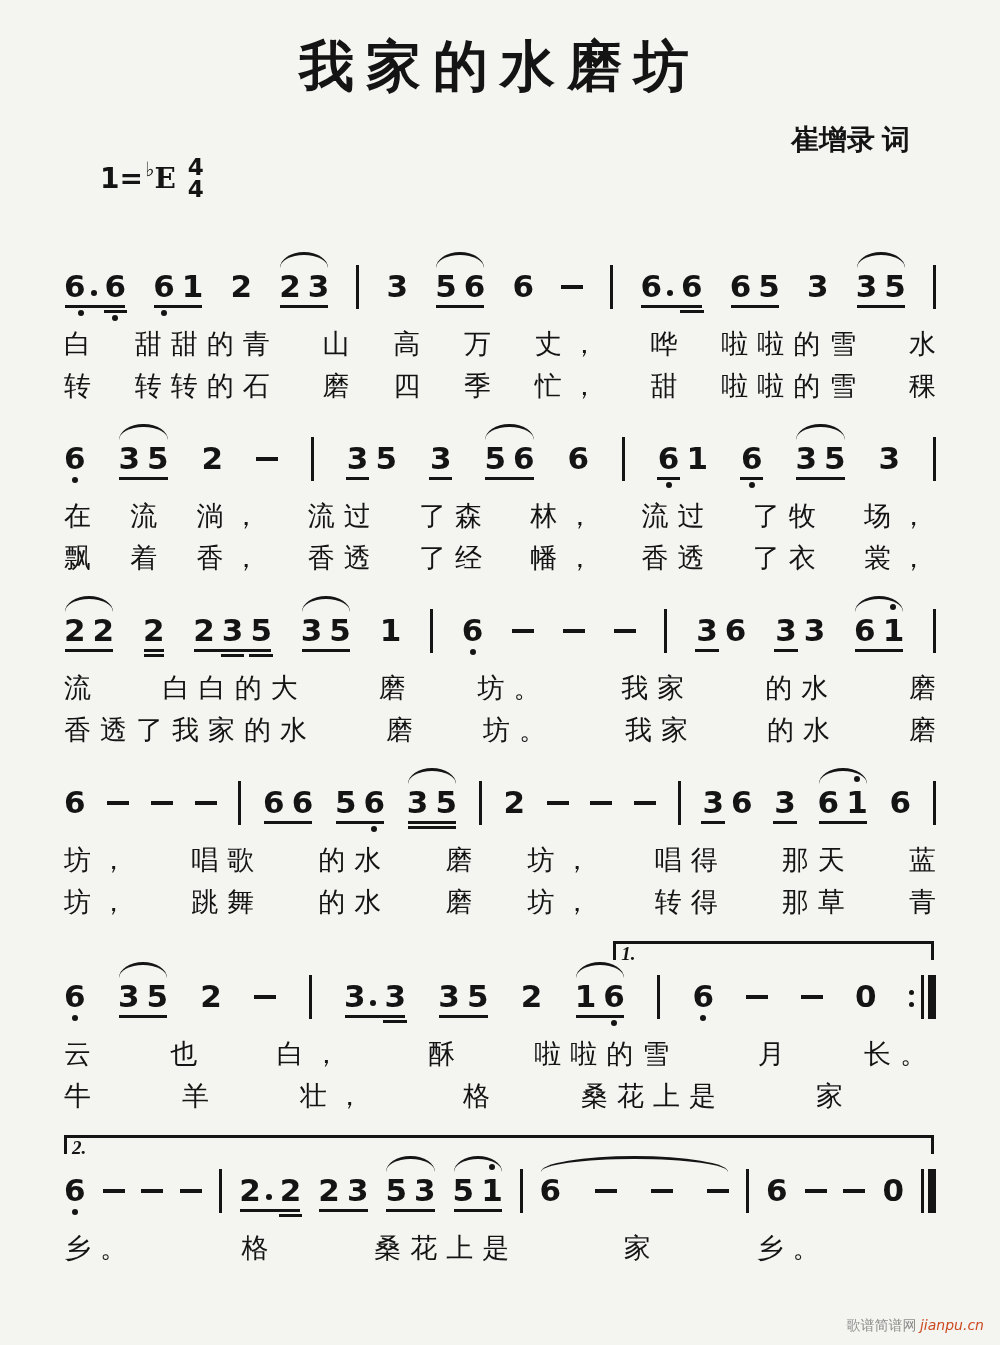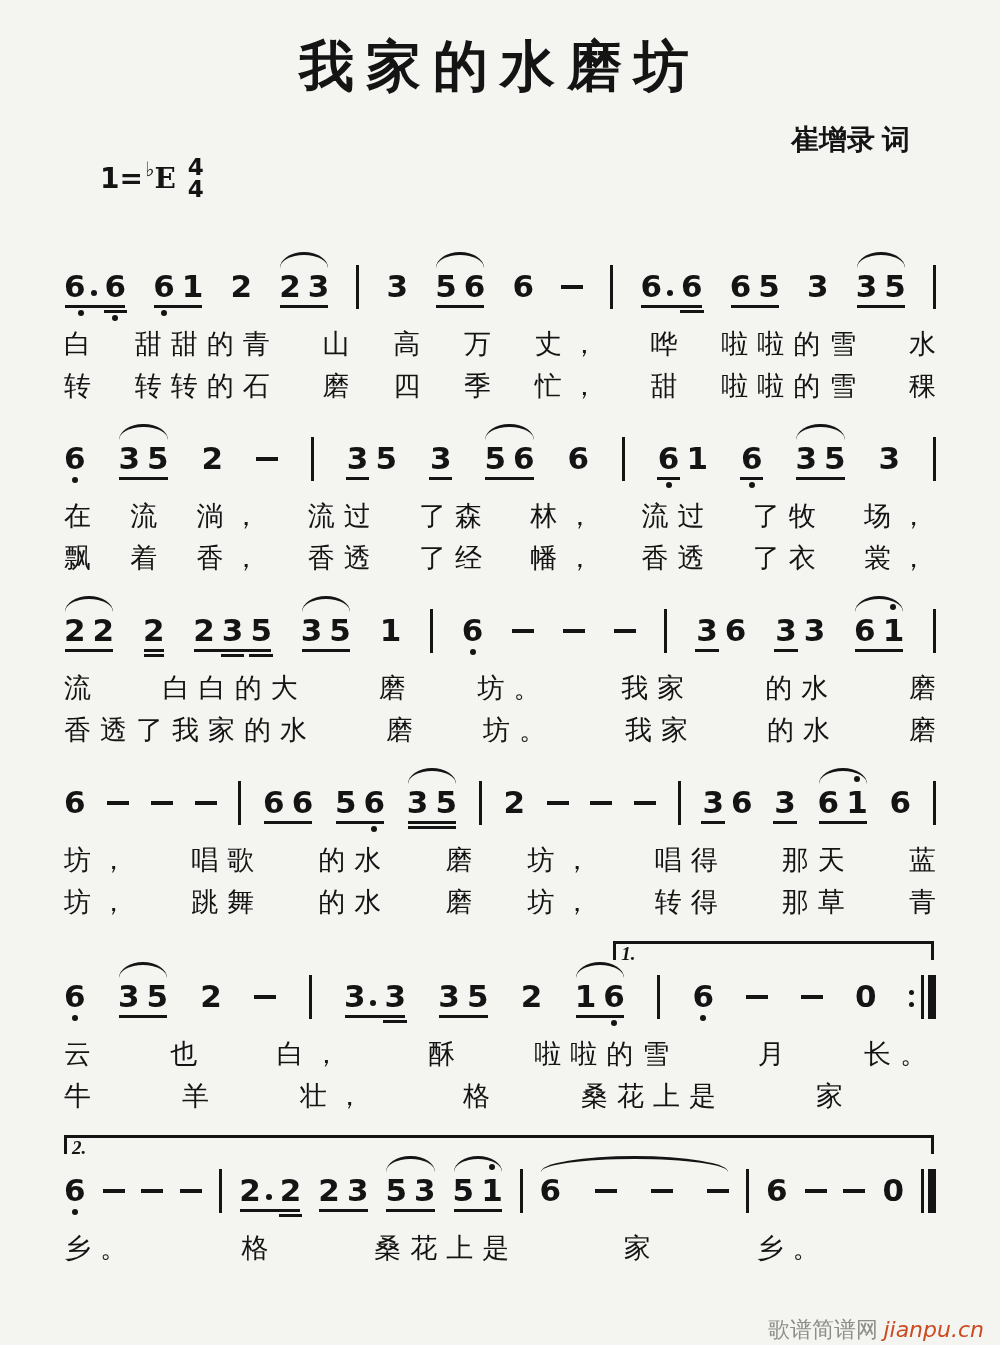--- a/index.html
+++ b/index.html
@@ -57,21 +57,21 @@
   .lyrics{display:flex;justify-content:space-between;margin-top:12px;font-size:27px;line-height:34px}
   .lyrics + .lyrics{margin-top:8px}
   .lw.spread{letter-spacing:9px}
   .lw:empty{width:2px}
 
   .ending{position:absolute;top:8px;height:16px;border-top:3px solid #141414;border-left:3px solid #141414;border-right:3px solid #141414}
   .ending.last{left:63%;right:2px}
   .ending.full{left:0;right:2px}
   .ending-label{position:absolute;left:5px;top:-1px;font-style:italic;font-weight:bold;font-size:19px}
 
-  .watermark{position:absolute;right:16px;bottom:0;font-size:22px}
+  .watermark{position:absolute;right:16px;bottom:10px;font-size:14px}
   .wm-site{color:#8d8d8b}
   .wm-domain{color:#cc4a20;font-family:"DejaVu Sans",sans-serif;font-style:italic}
 </style>
 </head>
 <body>
 
 <div class="header">
   <div class="title">我家的水磨坊</div>
   <div class="credits">
     <div>崔增录 词</div>

